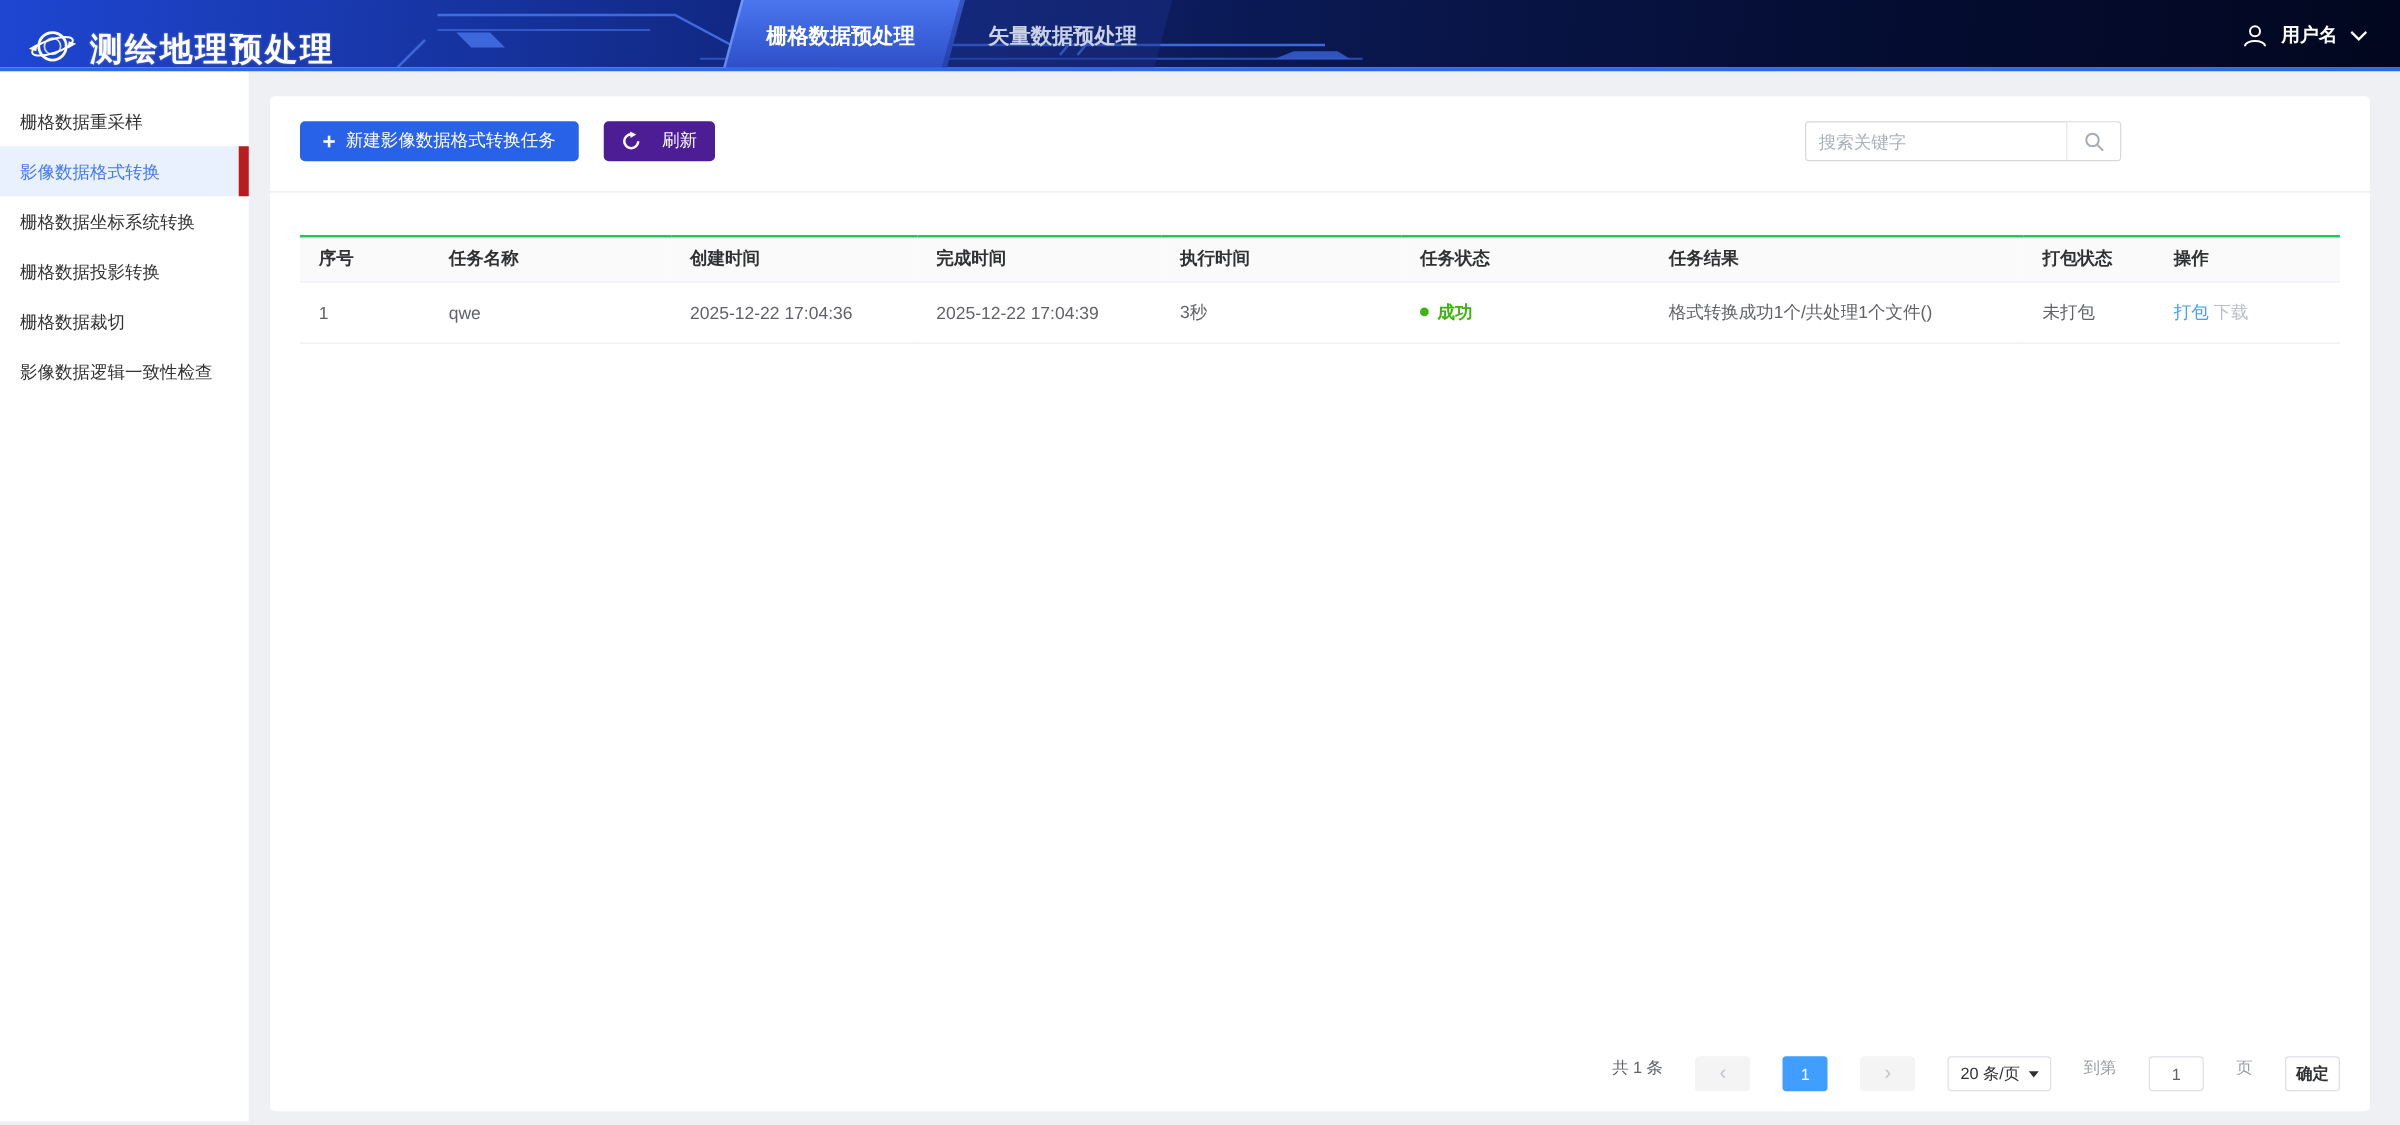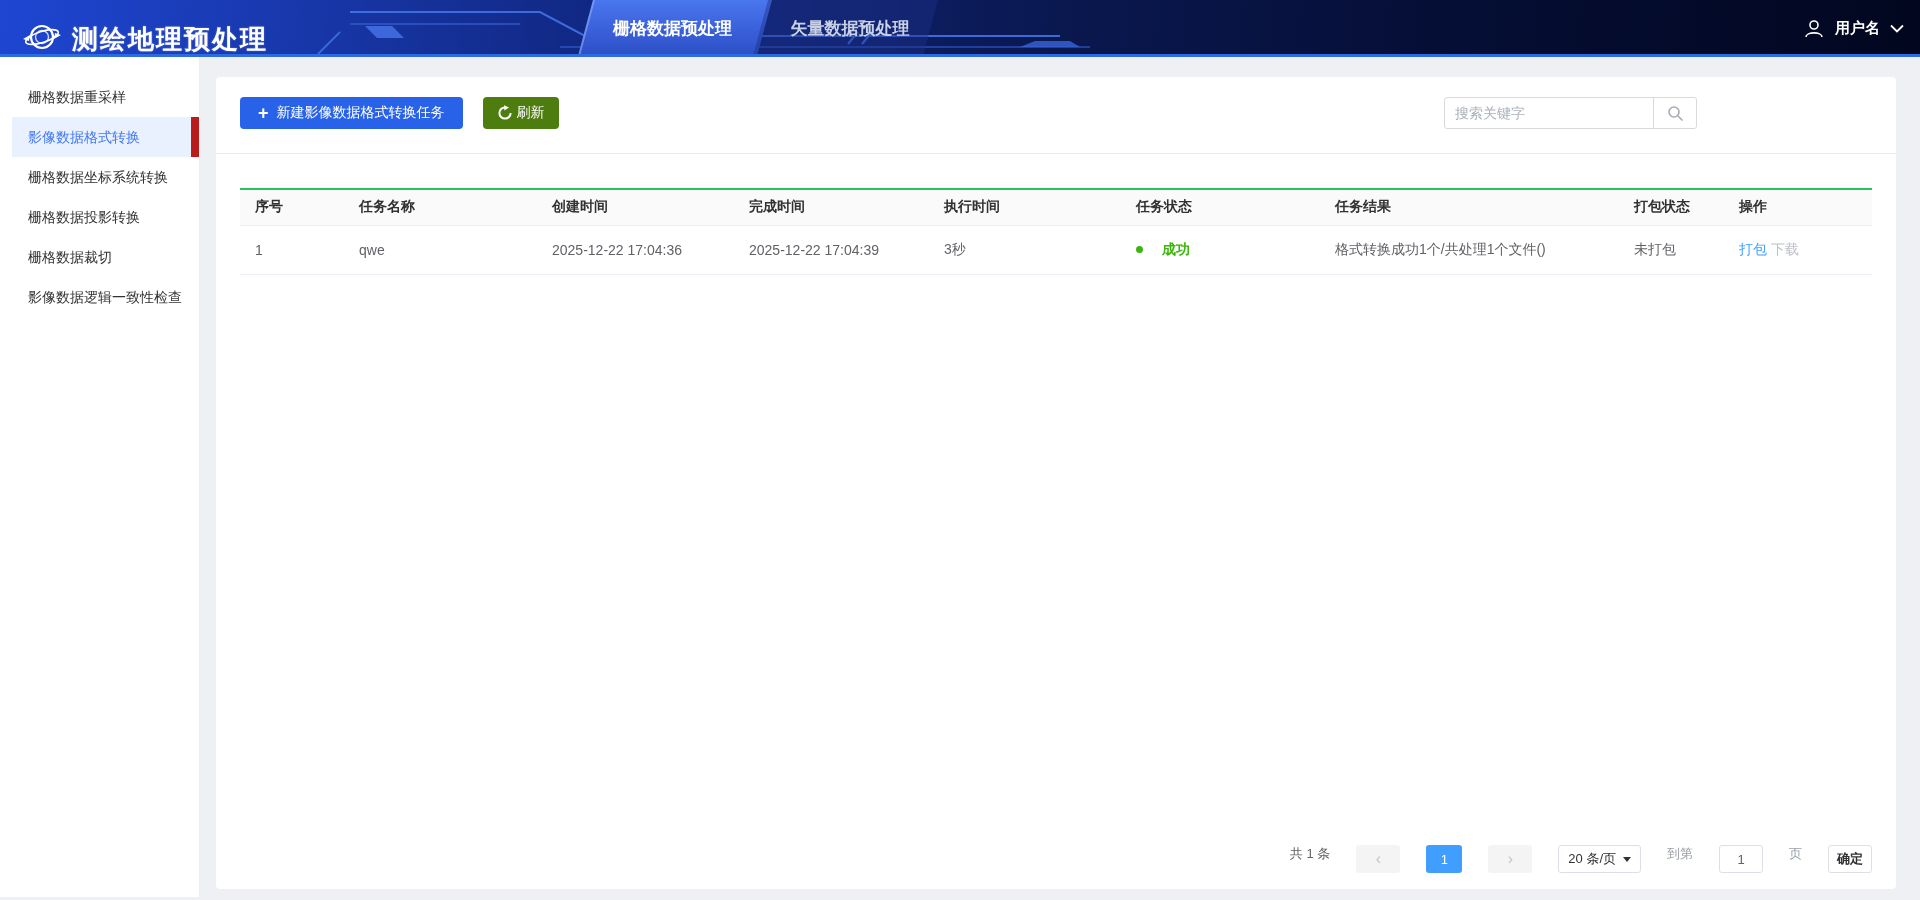--- a/index.html
+++ b/index.html
@@ -16,60 +16,60 @@
   .header-deco { position:absolute; left:0; top:0; width:1200px; height:57px; z-index:1; }
   .tab-active-bg { position:absolute; left:593px; top:0; width:179px; height:57px;
     background:linear-gradient(180deg,#4a76ee 0%,#3c63dd 45%,#2c4ec4 100%);
     transform:skewX(-15deg); transform-origin:top left; border-left:2px solid rgba(150,180,255,.55); z-index:2; }
   .tab-inactive-bg { position:absolute; left:768px; top:0; width:170px; height:57px;
     background:rgba(28,48,138,.45); transform:skewX(-15deg); transform-origin:top left; z-index:2; }
   .tab-label { position:absolute; top:0; height:57px; display:flex; align-items:center; justify-content:center;
     font-size:17px; font-weight:bold; z-index:4; cursor:pointer; }
   .tab-label.active { left:585px; width:175px; color:#ffffff; }
   .tab-label.inactive { left:770px; width:160px; color:#c9d1e6; }
-  .user-area { position:absolute; right:16px; top:0; height:57px; display:flex; align-items:center; gap:10px;
+  .user-area { position:absolute; right:26px; top:0; height:57px; display:flex; align-items:center; gap:10px;
     z-index:5; cursor:pointer; }
   .user-name { color:#fff; font-size:15px; font-weight:bold; }
 
   
   .app-body { display:flex; height:840px; }
   .sidebar { width:200px; background:#fff; padding-top:20px; border-right:1px solid #eceef2; flex:none; }
   .side-item { height:40px; line-height:40px; padding-left:16px; font-size:14px; color:#333;
-    cursor:pointer; white-space:nowrap;margin-left:12px; }
+    cursor:pointer; white-space:nowrap; }
   .side-item.active { background:#e8f1fd; color:#4478f6; border-right:8px solid #b91c1c; }
 
   .content { flex:1; padding:20px 24px 8px 16px; }
   .card { position:relative; background:#fff; border-radius:4px; height:100%; padding:0 24px; }
 
   
   .toolbar { display:flex; align-items:center; padding-top:20px; }
   .btn { height:32px; border:none; border-radius:4px; color:#fff; font-size:14px;
     display:inline-flex; align-items:center; cursor:pointer; font-family:inherit; }
   .btn-primary { background:#2862e9; padding:0 18px; gap:8px; }
   .btn-primary .plus { font-size:18px; font-weight:bold; line-height:1; }
-  .btn-refresh { background:#4d7c0f; padding:16px 14px; gap:4px; margin-left:20px; }
+  .btn-refresh { background:#4c1d95; padding:16px 14px; gap:17px; margin-left:20px; }
   .search-group { margin-left:auto; margin-right:175px; display:flex; height:32px;
     border:1px solid #d9d9d9; border-radius:3px; background:#fff; }
   .search-input { width:208px; border:none; outline:none; padding:0 10px; font-size:14px;
     color:#333; font-family:inherit; background:transparent; }
   .search-input::placeholder { color:#aab0b8; }
   .search-btn { width:43px; border:none; border-left:1px solid #d9d9d9; background:#fff;
     display:flex; align-items:center; justify-content:center; cursor:pointer; border-radius:0 3px 3px 0; }
 
   .divider { border:none; border-top:1px solid #e8ebf0; margin:24px -24px 0 -24px; }
 
   
   .table-wrap { margin-top:34px; }
   table { width:100%; border-collapse:collapse; table-layout:fixed; }
   thead th { background:#fafafa; height:36px; text-align:left; padding-left:15px;
     font-size:14px; font-weight:bold; color:#303133; border-top:2px solid #22c55e;
     border-bottom:1px solid #ebeef5; white-space:nowrap; overflow:hidden; }
   tbody td { height:48px; padding-left:15px; font-size:14px; color:#606266;
     border-bottom:1px solid #ebeef5; white-space:nowrap; overflow:hidden; }
-  .status-cell { display:flex; align-items:center; gap:19px; height:48px; }
+  .status-cell { display:flex; align-items:center; gap:7px; height:48px; }
   .status-dot { width:7px; height:7px; border-radius:50%; background:#3eb50e; flex:none; }
   .status-text { color:#3eb50e; font-weight:bold; }
   .link { color:#409eff; cursor:pointer; text-decoration:none; }
   .link-disabled { color:#bcc0c6; margin-left:0; cursor:pointer; }
 
   
   .pagination { position:absolute; right:24px; bottom:16px; display:flex; align-items:flex-start;
     gap:26px; font-size:13px; color:#606266; }
   .pg-btn { height:28px; min-width:44px; border:none; border-radius:3px; background:#f4f4f5;
     color:#c0c4cc; font-size:16px; display:flex; align-items:center; justify-content:center;

